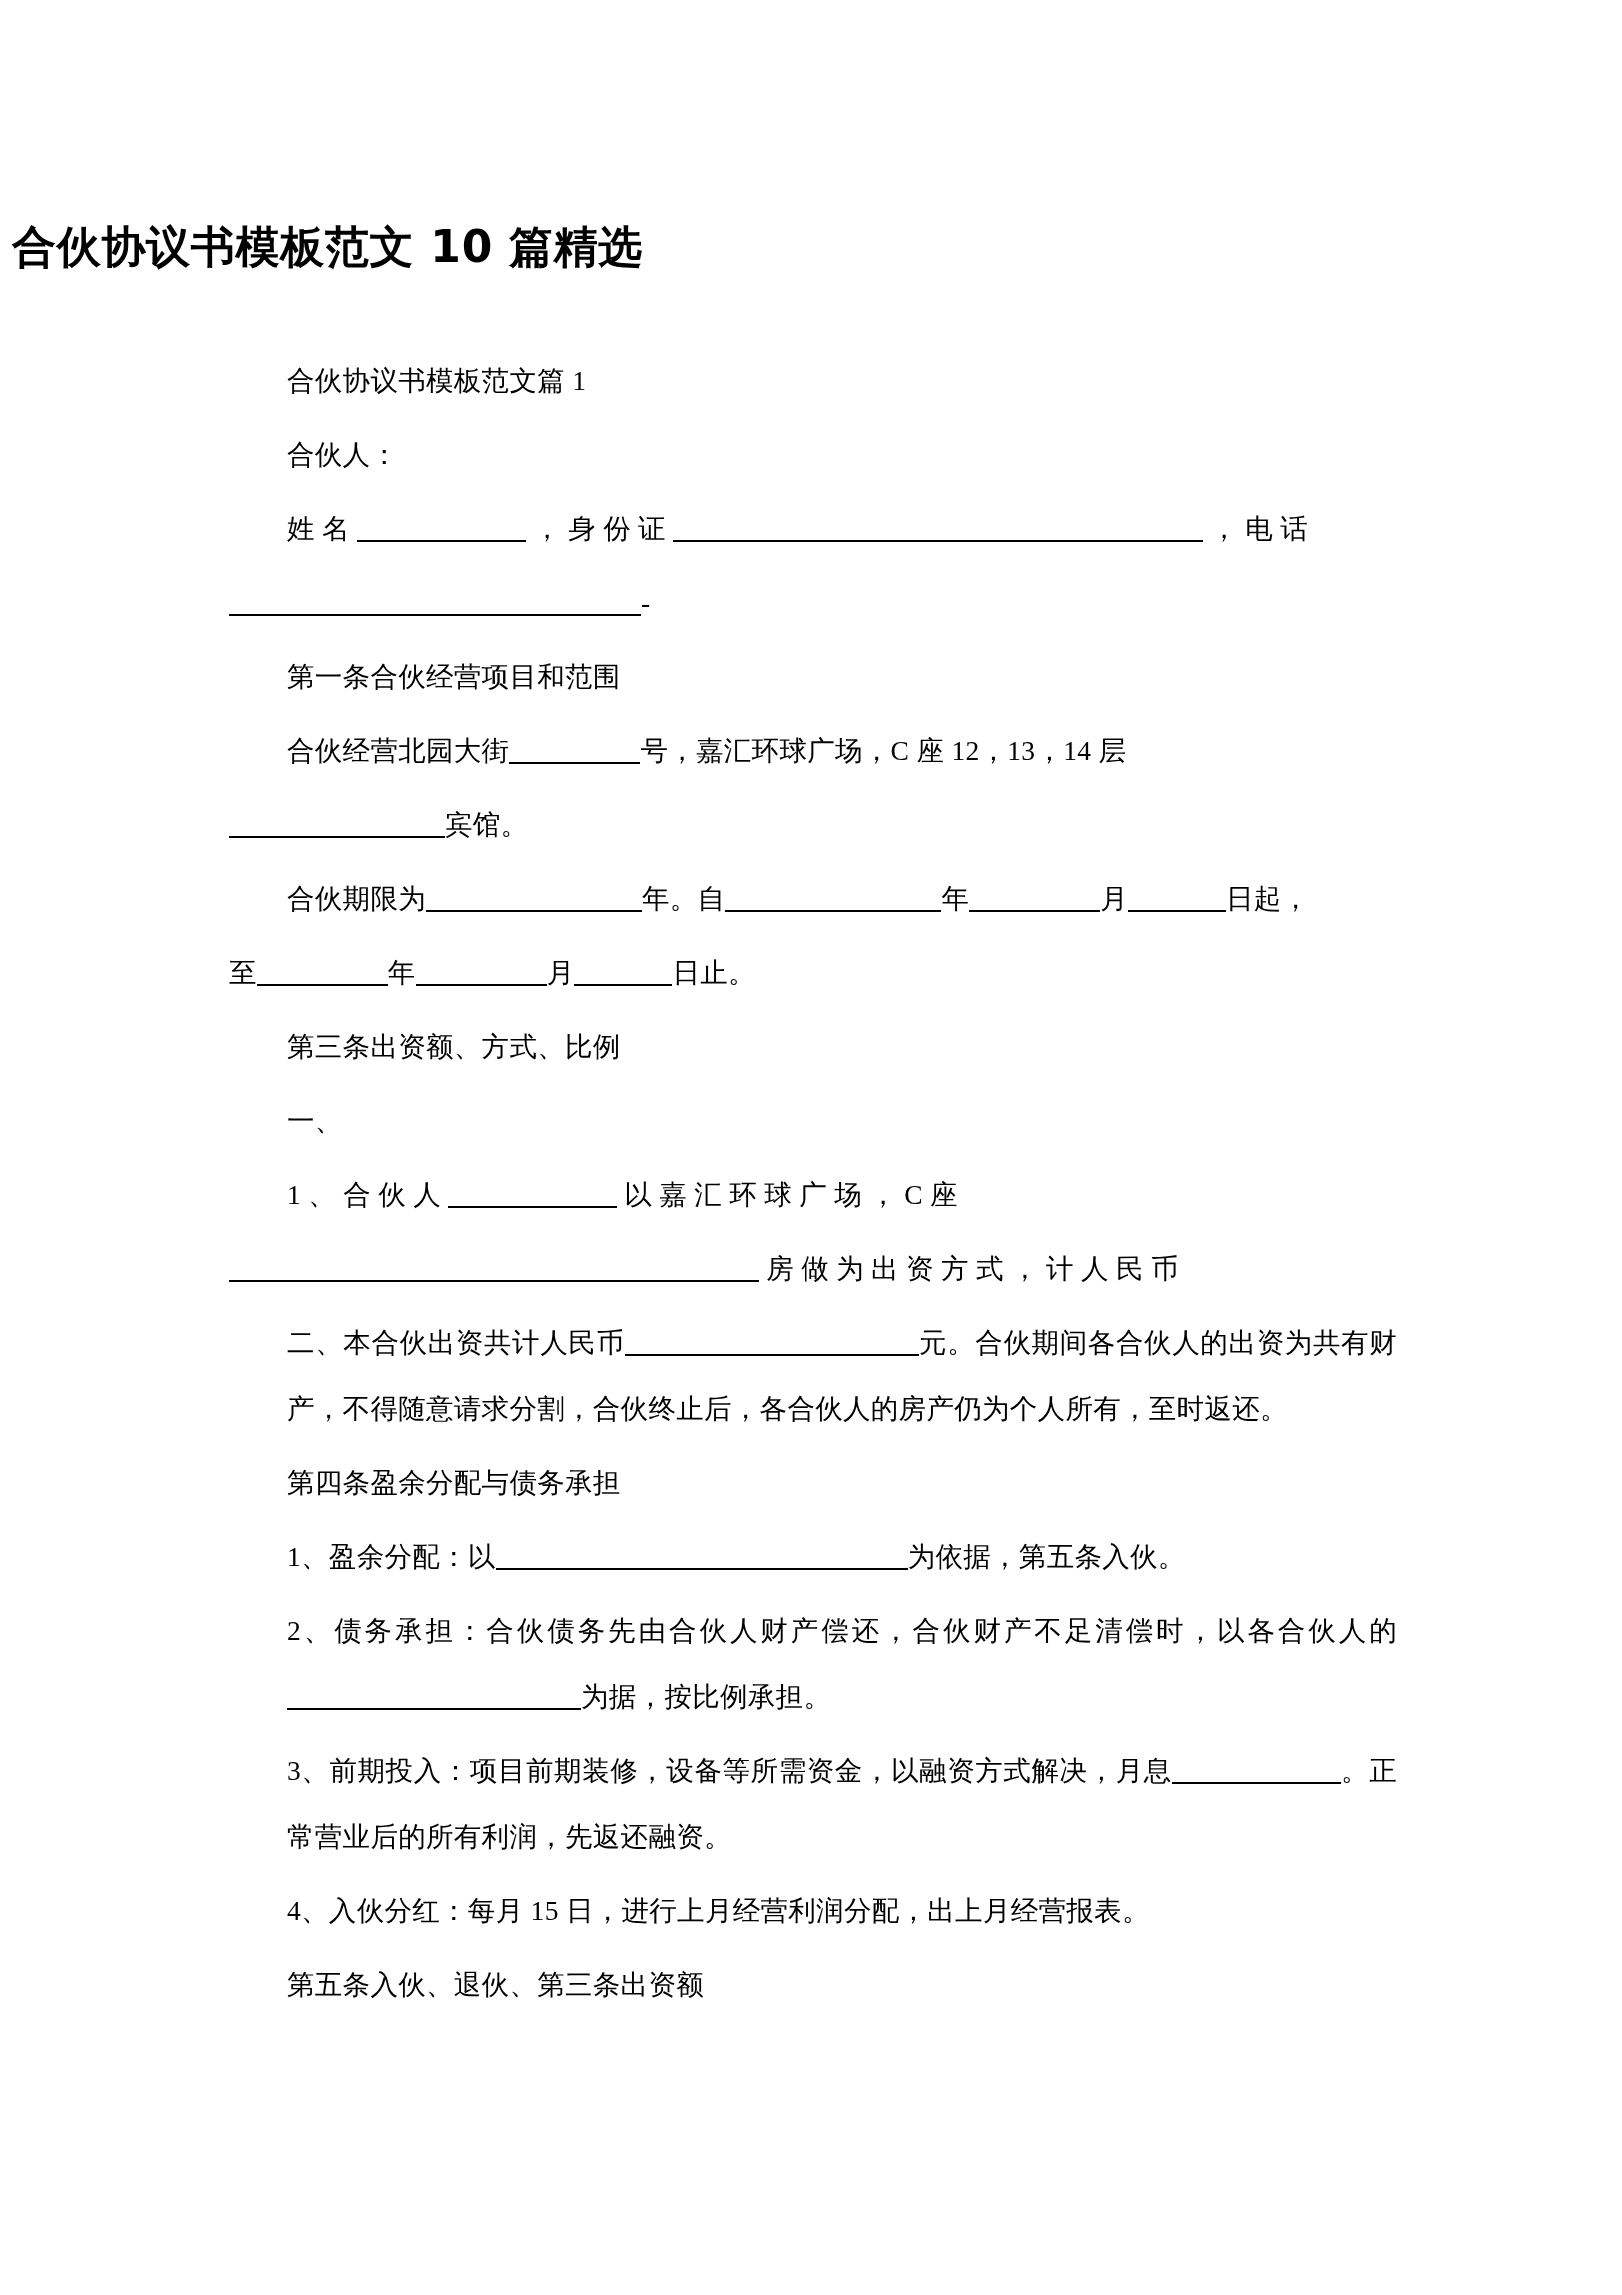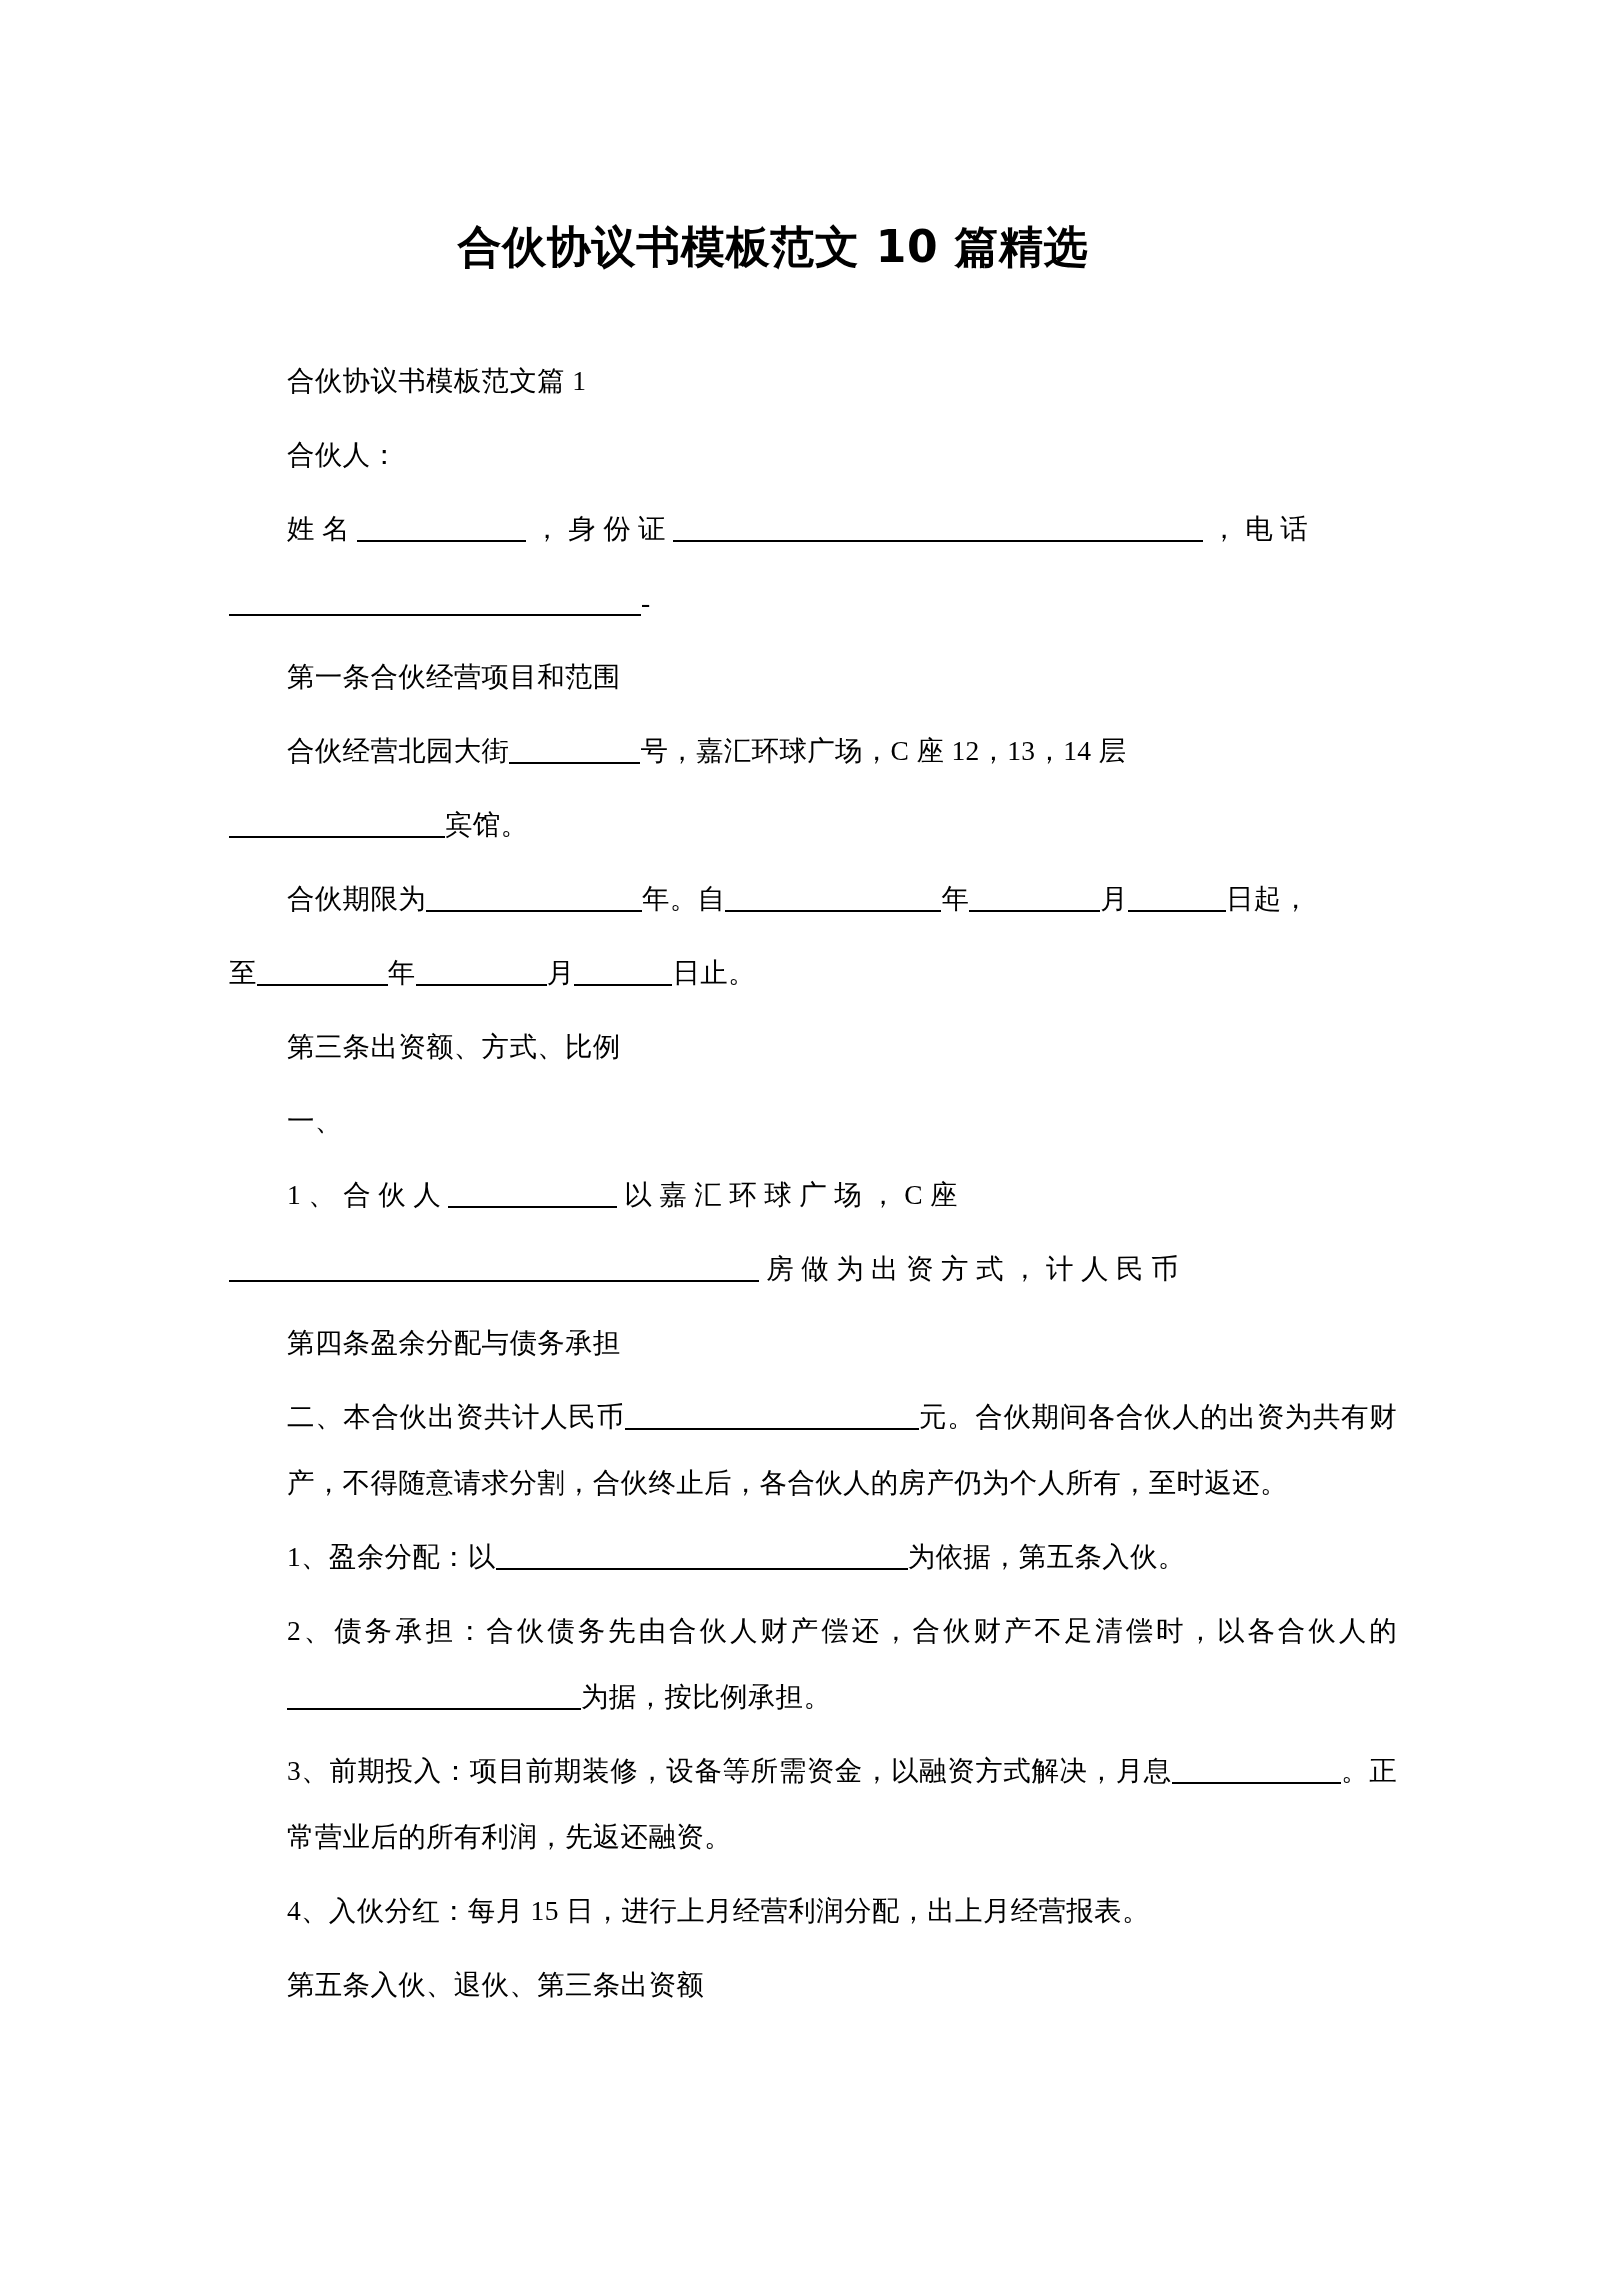--- a/index.html
+++ b/index.html
@@ -16,26 +16,27 @@
     padding: 0;
     overflow: hidden;
     font-family: "Liberation Serif", "DejaVu Serif", serif;
     color: #000000;
   }
   .doc-title {
     position: absolute;
     left: 0;
     top: 194px;
     width: 1546px;
-    text-align: center;
+    text-align: left;
     font-family: "DejaVu Sans", "Liberation Sans", sans-serif;
     font-weight: bold;
     font-size: 44px;
     line-height: 1.1;
     letter-spacing: 0.7px;
+    padding-left: 12px;
   }
   .body-block {
     position: absolute;
     left: 221px;
     top: 340px;
     width: 1184px;
   }
   p.para {
     margin: 8px;
     font-size: 27.5px;
@@ -140,26 +141,26 @@
       <span class="fill f-l"></span>
       <span>以 嘉 汇 环 球 广 场 ， C 座</span>
     </p>
 
     <p class="para noindent spread1">
       <span class="fill f-max"></span>
       <span>房 做 为 出 资 方 式 ， 计 人 民 币</span>
     </p>
 
 
+    <p class="para indent j">
+      <span>二、本合伙出资共计人民币</span><span class="fill f-xxl"></span><span>元。合伙期间各合伙人的出资为共有财产，不得随意请求分割，合伙终止后，各合伙人的房产仍为个人所有，至时返还。</span>
+    </p>
+
     <p class="para indent">
       <span>第四条盈余分配与债务承担</span>
-    </p>
-
-    <p class="para indent j">
-      <span>二、本合伙出资共计人民币</span><span class="fill f-xxl"></span><span>元。合伙期间各合伙人的出资为共有财产，不得随意请求分割，合伙终止后，各合伙人的房产仍为个人所有，至时返还。</span>
     </p>
 
     <p class="para indent">
       <span>1、盈余分配：以</span><span class="fill f-huge"></span><span>为依据，第五条入伙。</span>
     </p>
 
     <p class="para indent j">
       <span>2、债务承担：合伙债务先由合伙人财产偿还，合伙财产不足清偿时，以各合伙人的</span><span class="fill f-xxl"></span><span>为据，按比例承担。</span>
     </p>
 

